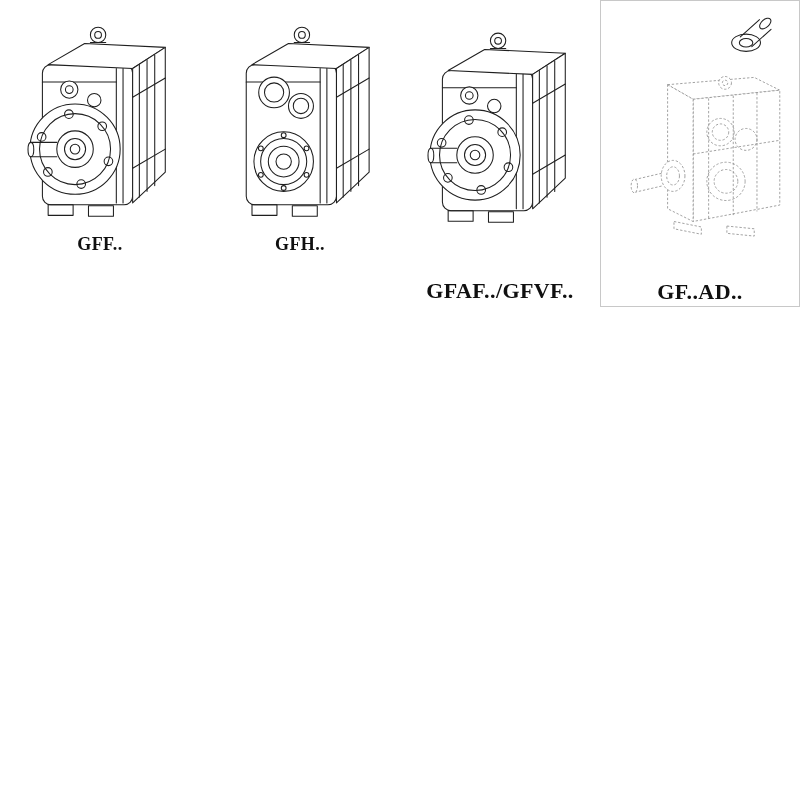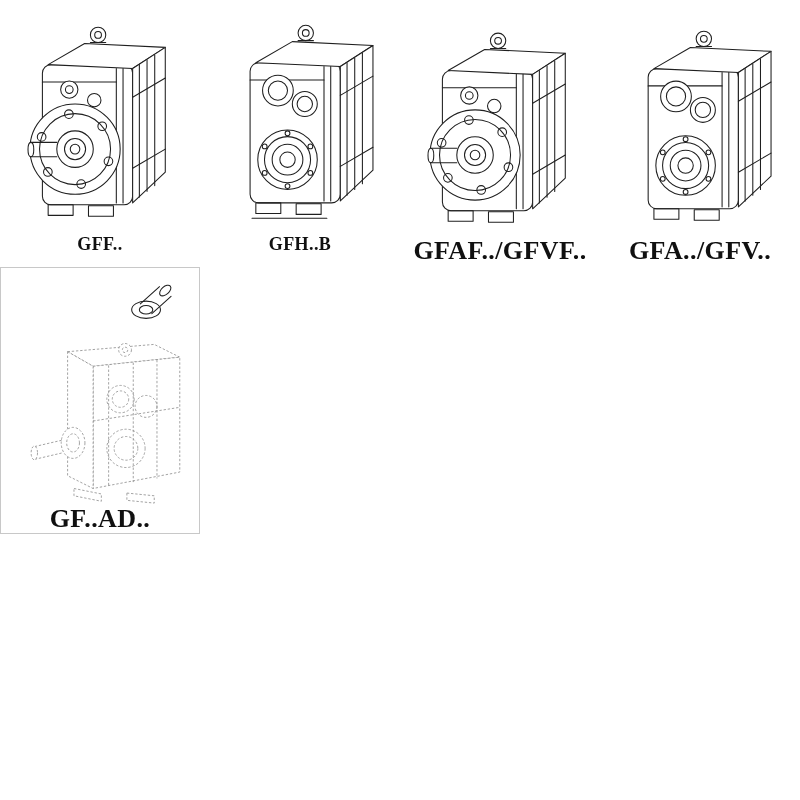--- a/index.html
+++ b/index.html
@@ -15,21 +15,21 @@
     display:flex; flex-direction:column;
     align-items:center; justify-content:flex-start;
     padding-top:2px; box-sizing:border-box;
   }
   .cell svg { display:block; }
   .label {
     font-weight:700; font-size:18px; color:#101010;
     letter-spacing:0.4px; line-height:28px;
     white-space:nowrap;
   }
-  .row3 .label { font-size:26px; }
+  .row3 .label { font-size:22px;margin-top:40px; }
   .boxed { border:1px solid #c8c8c8; }
   
   .solid { stroke:#1f1f1f; fill:none; stroke-width:1.1; stroke-linecap:round; stroke-linejoin:round; }
   .ghost { stroke:#8f8f8f; fill:none; stroke-width:0.9; stroke-dasharray:2.6 2; stroke-linejoin:round; }
 </style>
 </head>
 <body>
 
 <svg width="0" height="0" style="position:absolute" aria-hidden="true">
   <defs>
@@ -150,53 +150,43 @@
         <use href="#bodyA" transform="translate(22,6)"></use>
         <use href="#detFlange" transform="translate(22,6)"></use>
       </g>
     </svg>
     <div class="label">GFF..</div>
   </div>
 
 
 
 
-
   <div class="cell">
     <svg width="192" height="228" viewBox="0 0 200 235">
       <g class="solid">
-        <use href="#bodyA" transform="translate(30,4)"></use>
-        <use href="#detHollow" transform="translate(30,4)"></use>
-        <path d="M50,224 L128,224"></path>
+        <use href="#bodyA" transform="translate(26,6)"></use>
+        <use href="#detHollow" transform="translate(26,6)"></use>
       </g>
     </svg>
-    <div class="label">GFH..B</div>
+    <div class="label">GFH..</div>
   </div>
+
 
 
 
   <div class="cell row3">
     <svg width="192" height="235" viewBox="0 0 200 242">
       <g class="solid">
         <use href="#bodyA" transform="translate(22,12)"></use>
         <use href="#detFlange" transform="translate(22,12)"></use>
       </g>
     </svg>
     <div class="label">GFAF../GFVF..</div>
   </div>
 
-  <div class="cell row3">
-    <svg width="192" height="235" viewBox="0 0 200 242">
-      <g class="solid">
-        <use href="#bodyA" transform="translate(28,10)"></use>
-        <use href="#detHollow" transform="translate(28,10)"></use>
-      </g>
-    </svg>
-    <div class="label">GFA../GFV..</div>
-  </div>
 
 
   <div class="cell row3 boxed">
     <svg width="192" height="235" viewBox="0 0 200 242">
       <g class="ghost">
         <use href="#ghostBody" transform="translate(14,40) scale(0.95)"></use>
       </g>
       <g class="solid">
         <use href="#attShaft" transform="translate(128,4)"></use>
       </g>

